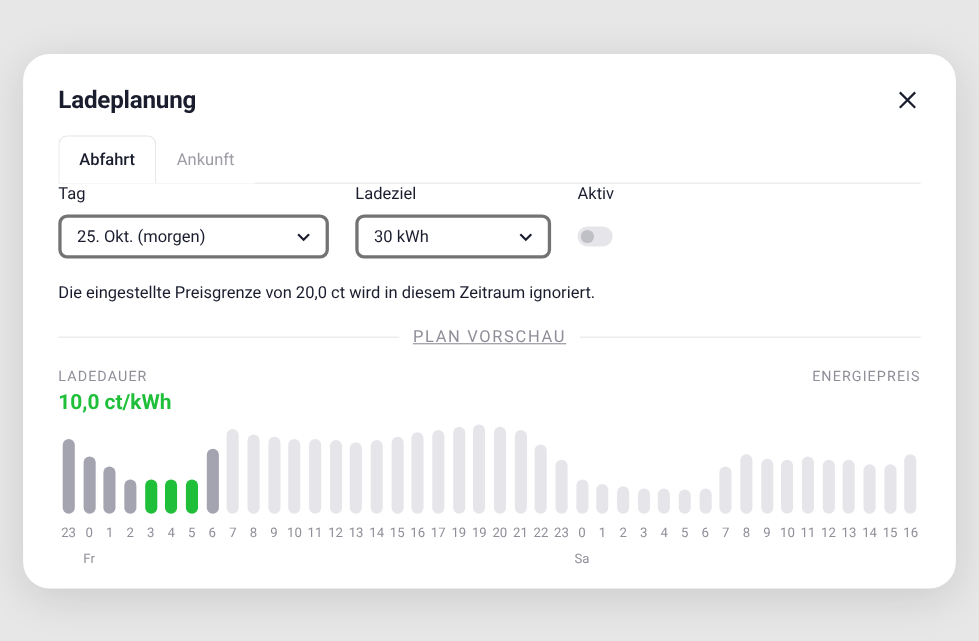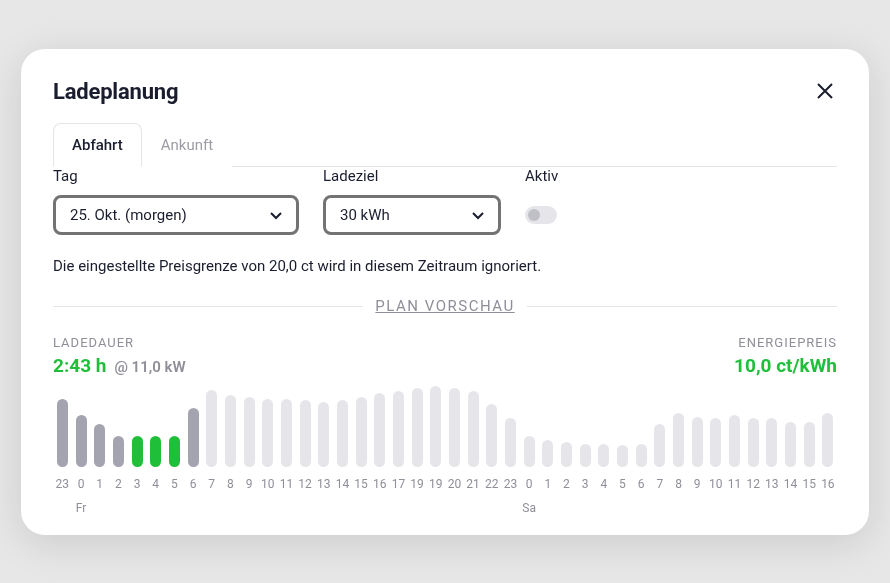--- a/index.html
+++ b/index.html
@@ -231,24 +231,20 @@
 
   <div class="divider-line">
     <span>PLAN VORSCHAU</span>
   </div>
 
   <div class="preview-head">
     <span>LADEDAUER</span>
     <span>ENERGIEPREIS</span>
   </div>
   <div class="preview-vals">
-    <span>
-      <span class="duration">2:43 h</span>
-      <span class="power">@ 11,0 kW</span>
-    </span>
     <span class="price">10,0 ct/kWh</span>
   </div>
 
   <div class="chart" id="chart">
       <div class="slot">
         <div class="bar" style="height: 68px; background: rgb(163, 164, 176);"></div>
         <div class="tick">23</div>
         <div class="day empty">.</div>
       </div>
       <div class="slot">

